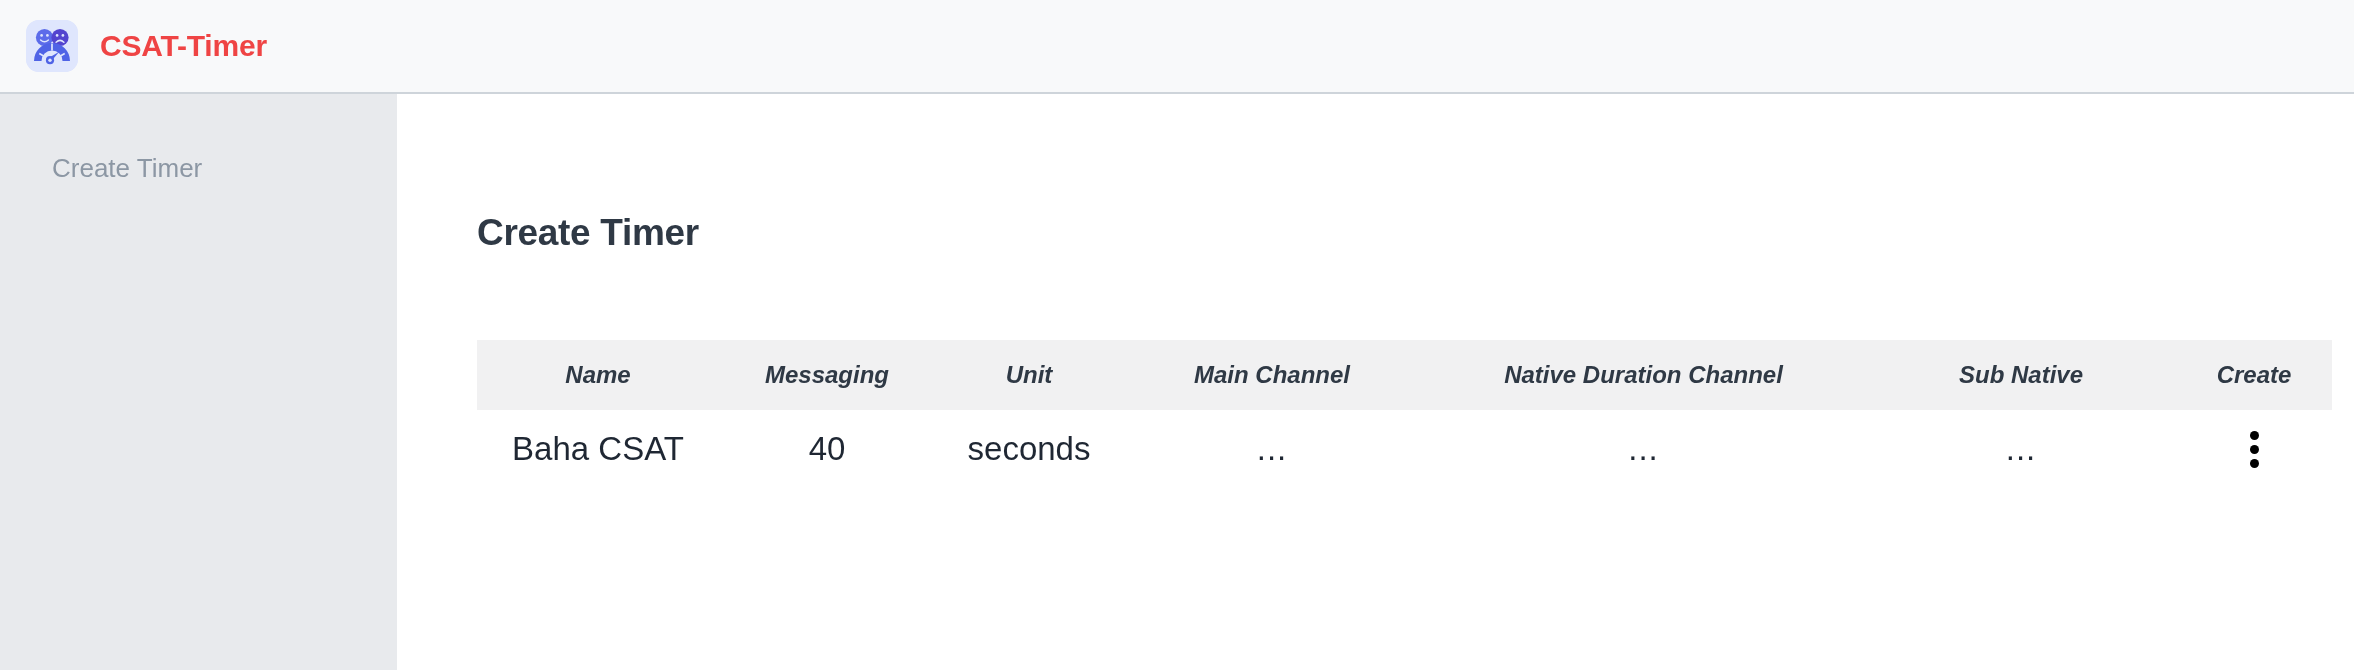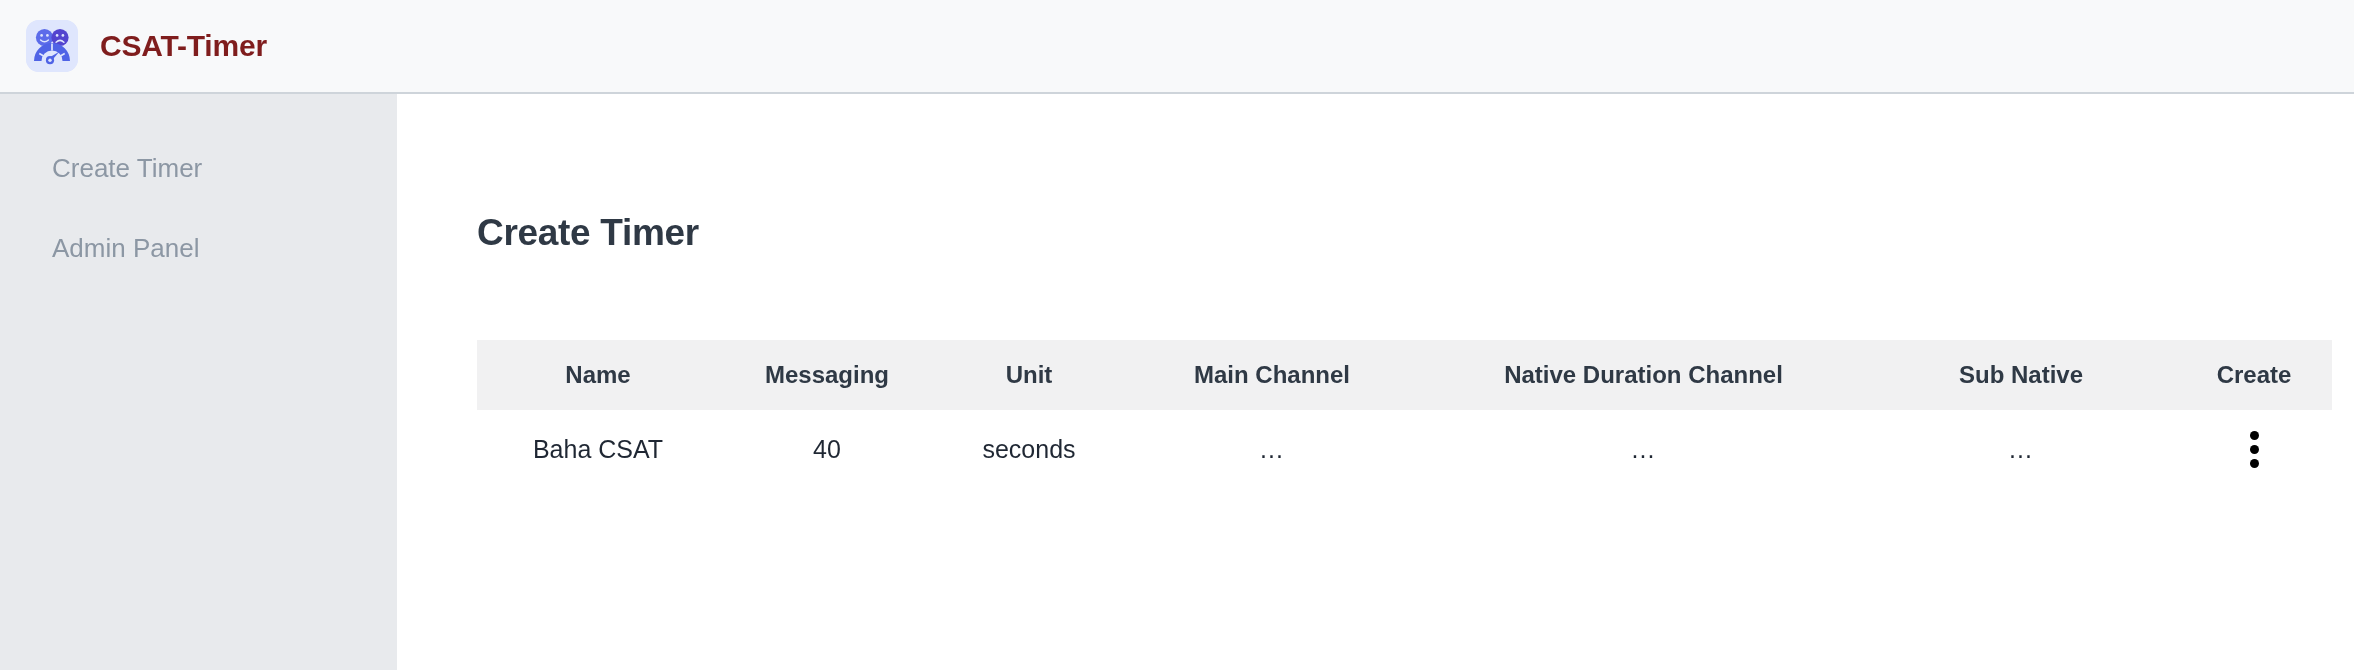--- a/index.html
+++ b/index.html
@@ -41,21 +41,21 @@
     width: 52px;
     height: 52px;
     border-radius: 13px;
     background: #dfe6fd;
     display: block;
   }
 
   .brand-title {
     font-size: 30px;
     font-weight: bold;
-    color: #7f1d1d;
+    color: #ef4444;
     letter-spacing: -0.2px;
     line-height: 1;
   }
 
   
   .body-area {
     flex: 1 1 auto;
     display: flex;
     min-height: 0;
     border-radius: 27px;
@@ -113,25 +113,26 @@
   }
 
   table.timers th {
     height: 70px;
     font-size: 24px;
     font-weight: bold;
     color: #2f3945;
     text-align: center;
     vertical-align: middle;
     padding: 0;
+    font-style: italic;
   }
 
   table.timers td {
     height: 78px;
-    font-size: 25px;
+    font-size: 33px;
     color: #1f2733;
     text-align: center;
     vertical-align: middle;
     padding: 0;
     font-weight: normal;
   }
 
   
   .col-name    { width: 242px; }
   .col-dur     { width: 216px; }
@@ -199,23 +200,20 @@
       </span>
       <span class="brand-title">CSAT-Timer</span>
     </div>
   </header>
 
   <div class="body-area">
 
     <nav class="sidebar">
       <div class="sidebar-item">
         <span>Create Timer</span>
-      </div>
-      <div class="sidebar-item">
-        <span>Admin Panel</span>
       </div>
     </nav>
 
     <main class="main">
       <h1 class="page-title">Create Timer</h1>
 
       <div class="table-wrap">
         <table class="timers">
           <colgroup>
             <col class="col-name">

